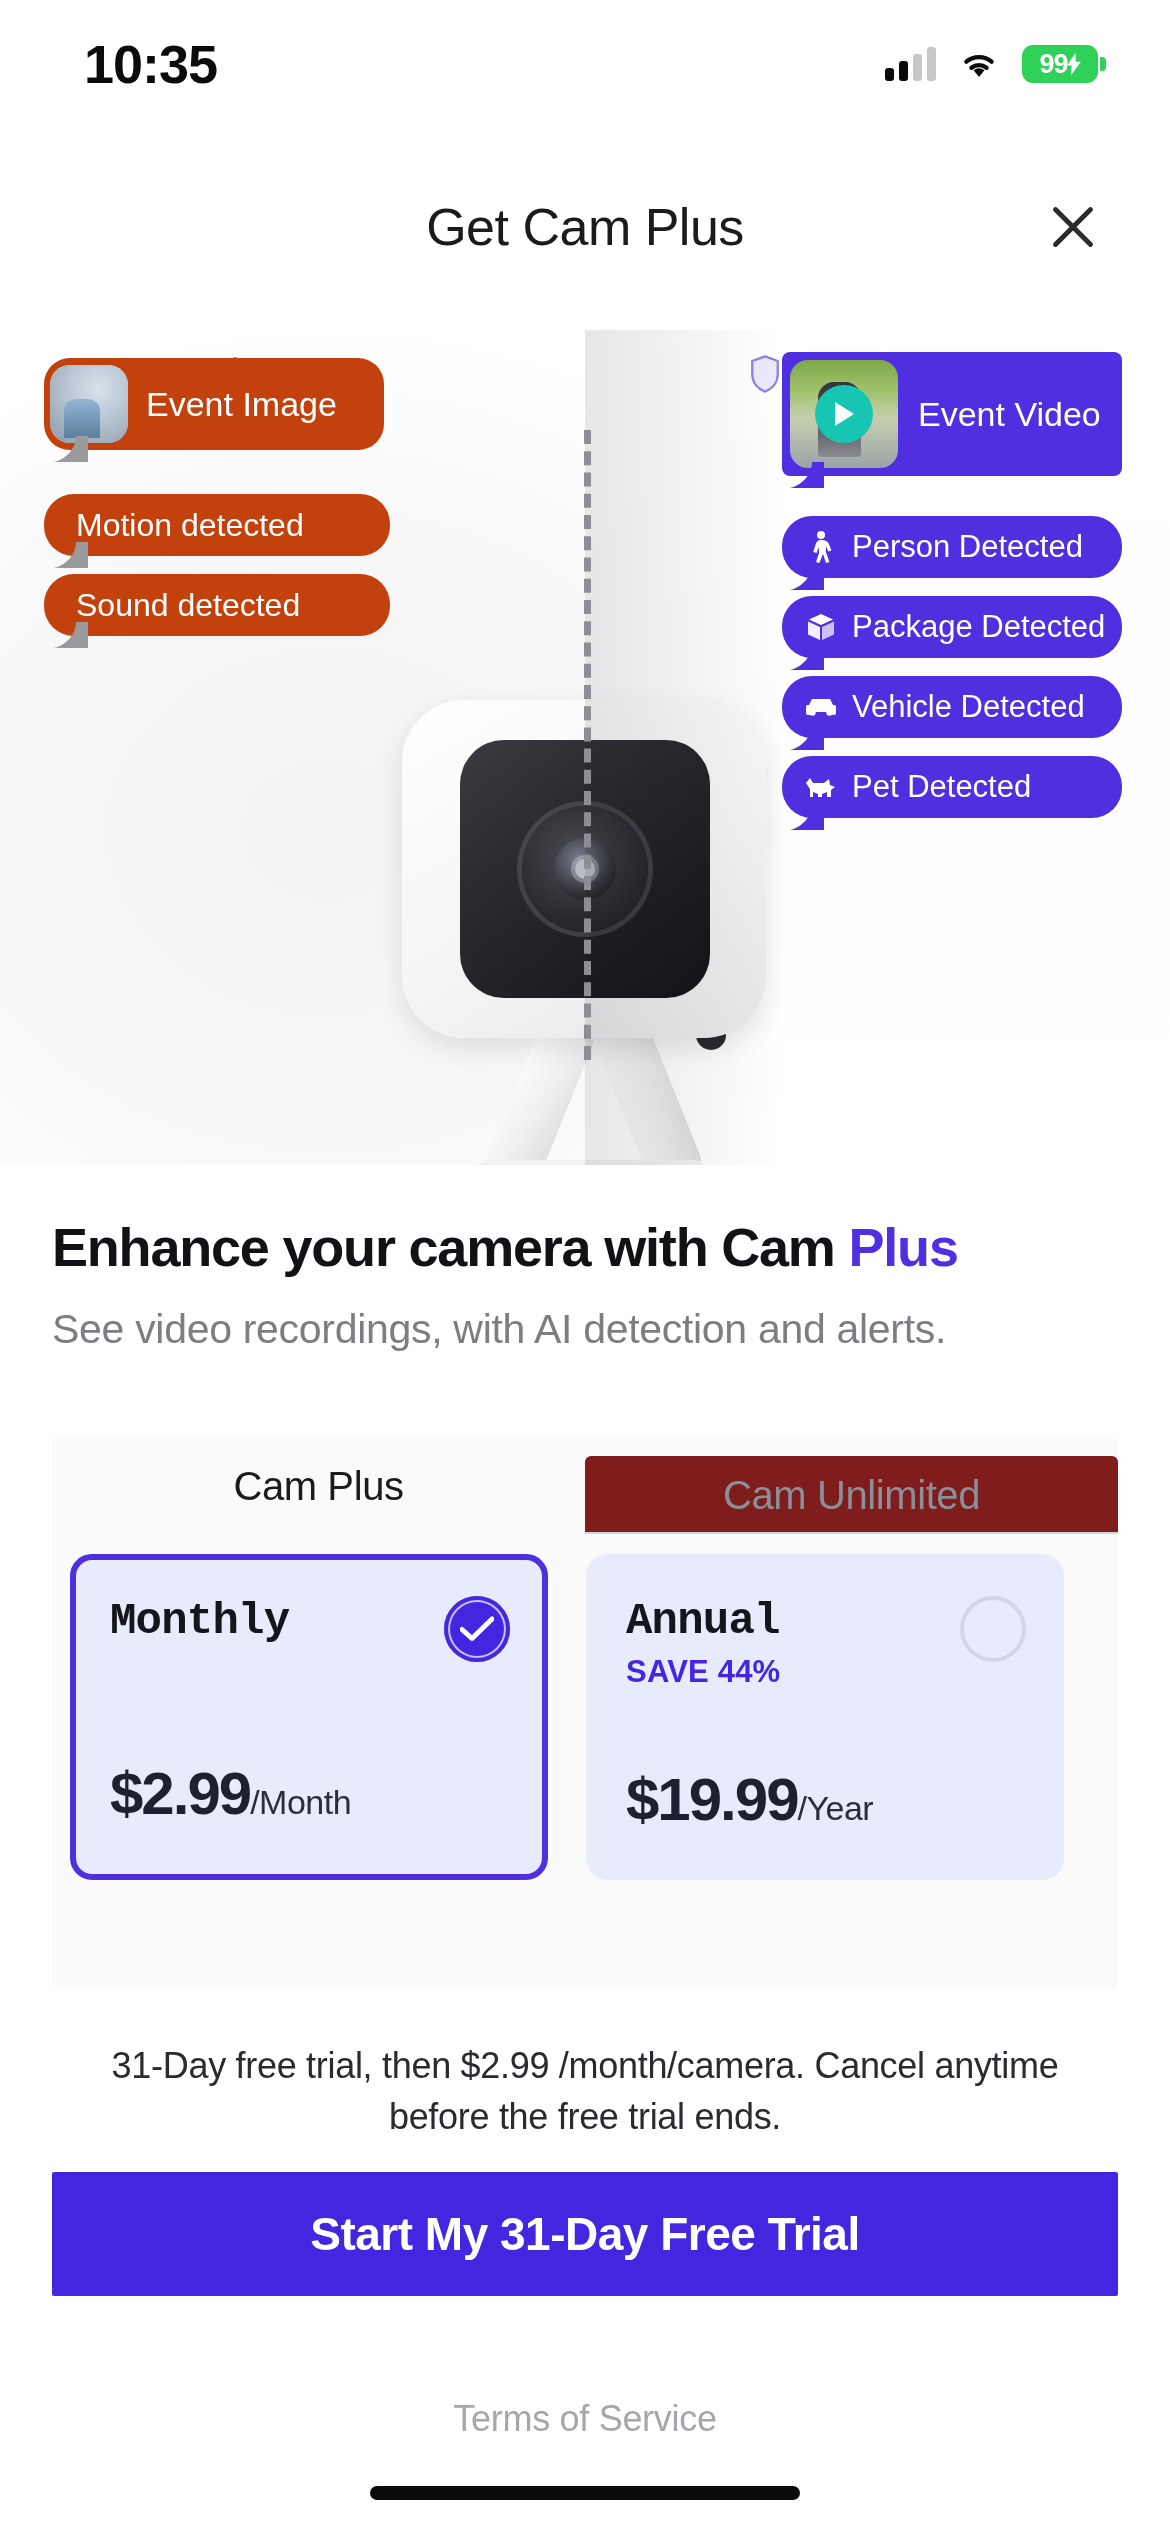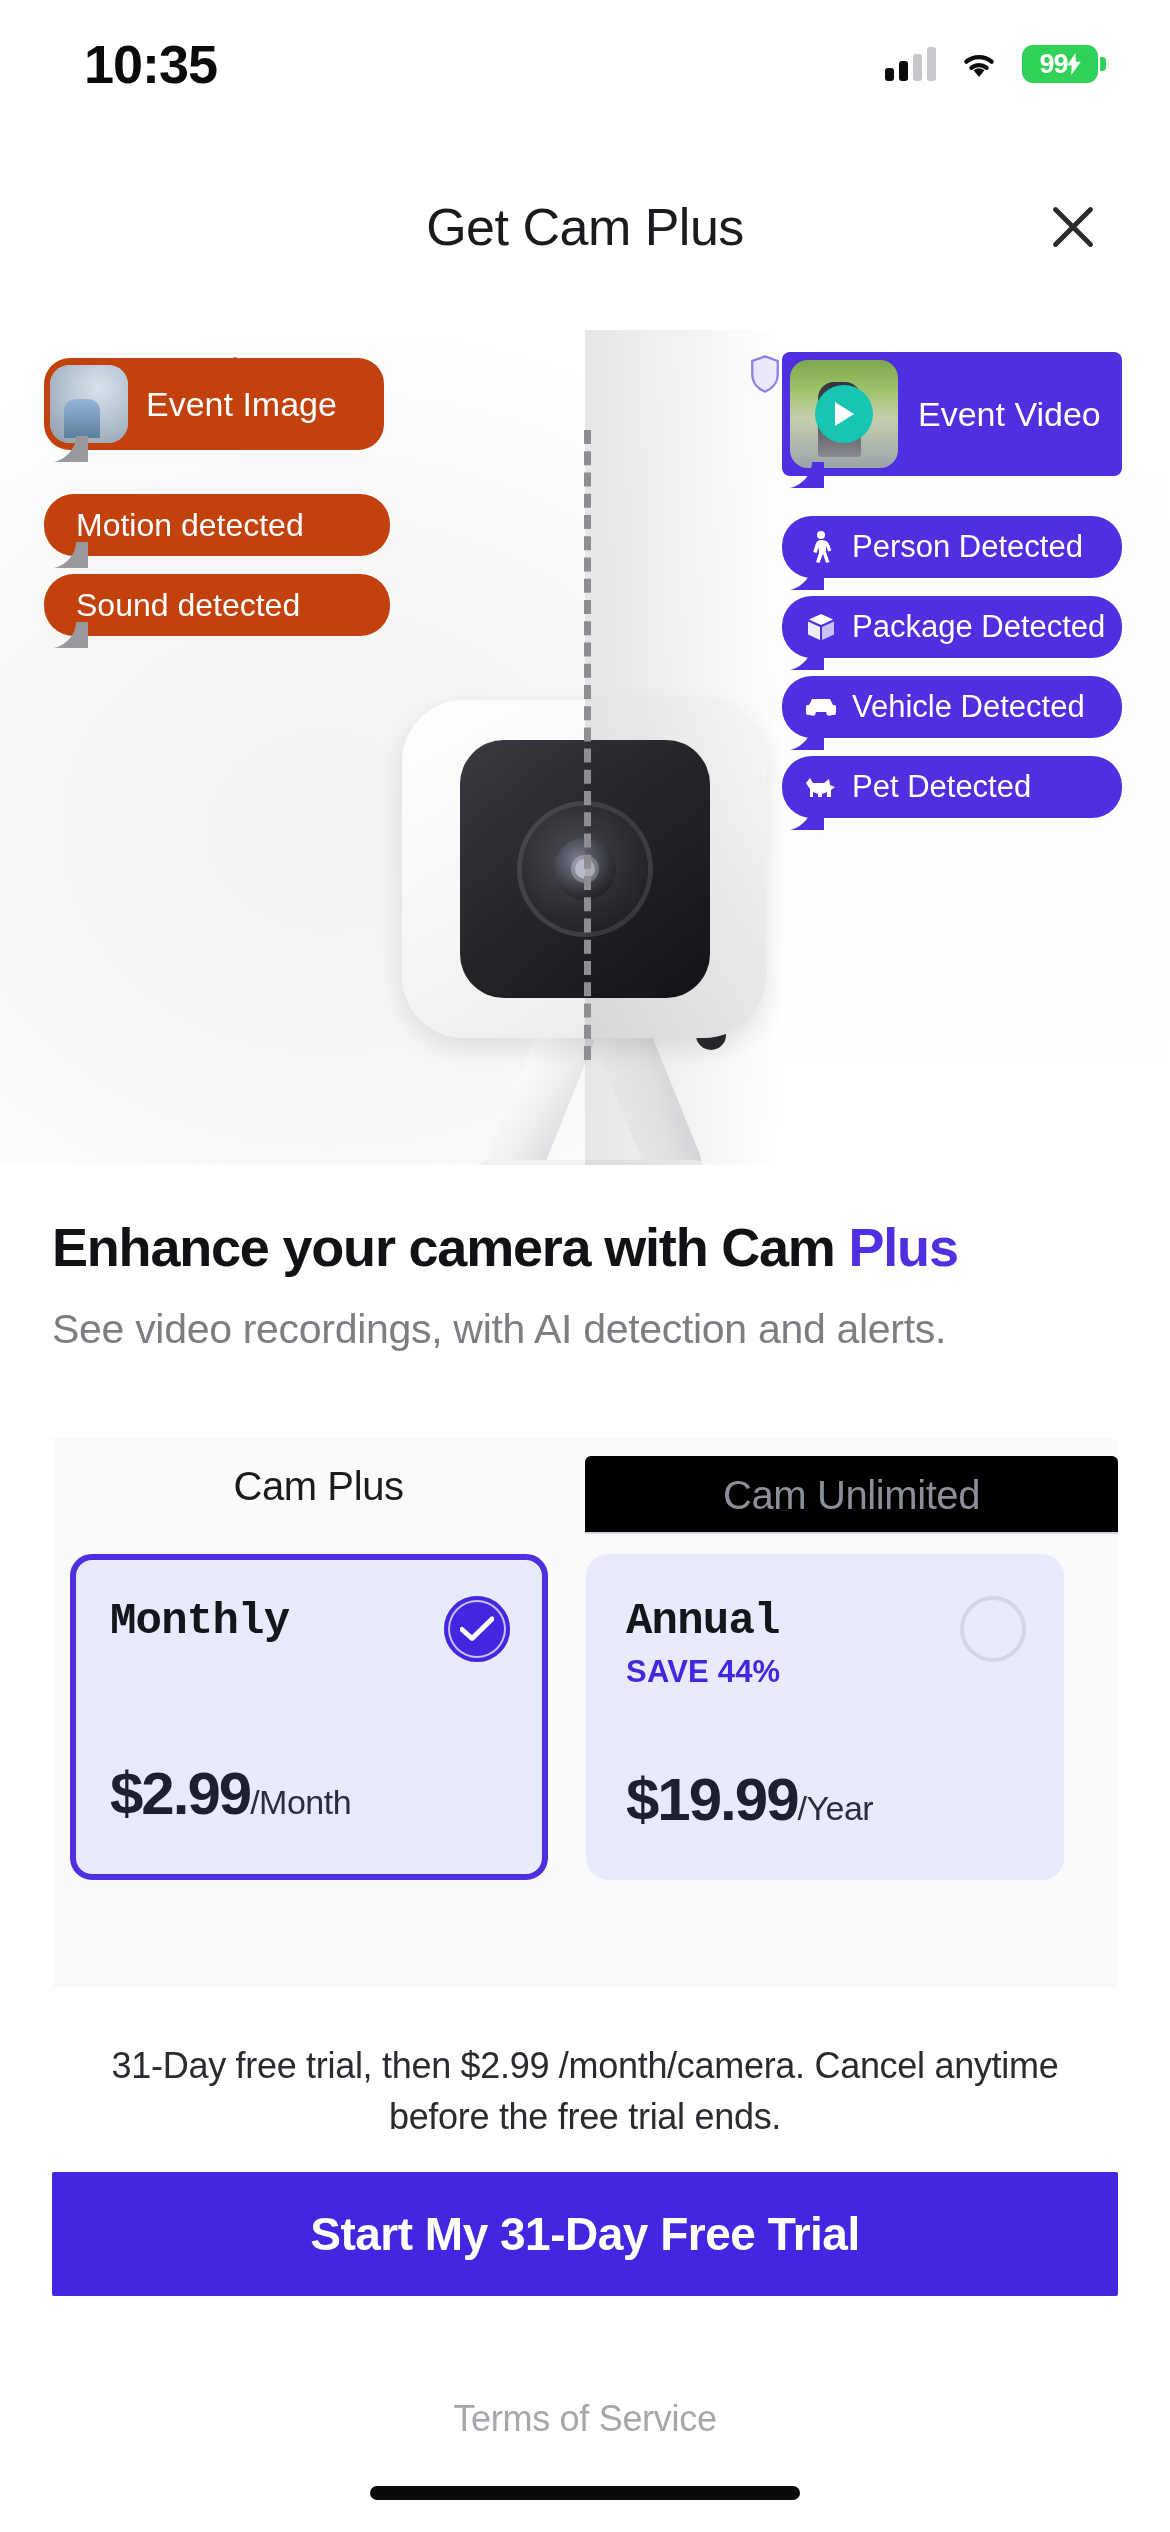--- a/index.html
+++ b/index.html
@@ -223,21 +223,21 @@
   }
   .tabs{ position:absolute; left:0; top:0; width:1066px; height:96px; display:flex; }
   .tab{
     display:flex; align-items:center; justify-content:center;
     font-size:40px; letter-spacing:-0.4px;
   }
   .tab-active{
     width:533px; height:96px; background:#fafafb; color:#1b1b1f; font-weight:500;
   }
   .tab-inactive{
-    width:533px; height:78px; margin-top:18px; background:#000000; color:#8b8f98; font-weight:500;
+    width:533px; height:78px; margin-top:18px; background:#7f1d1d; color:#8b8f98; font-weight:500;
     border-radius:6px 6px 0 0; box-shadow:inset 0 -2px 0 #cfd6e0;
   }
 
   .cards{ position:absolute; left:0; top:116px; width:1066px; height:330px; display:flex; gap:38px; padding:0 18px; }
   .card{
     width:478px; height:326px; border-radius:22px; background:#e7ebfb;
     position:relative; padding:42px 36px 36px 40px;
   }
   .card-selected{ border:6px solid #4f2fe0; padding:36px 30px 30px 34px; }
   .card-title{ font-size:44px; font-weight:700; letter-spacing:-0.8px; color:#15151c;font-family:Liberation Mono, monospace; }

